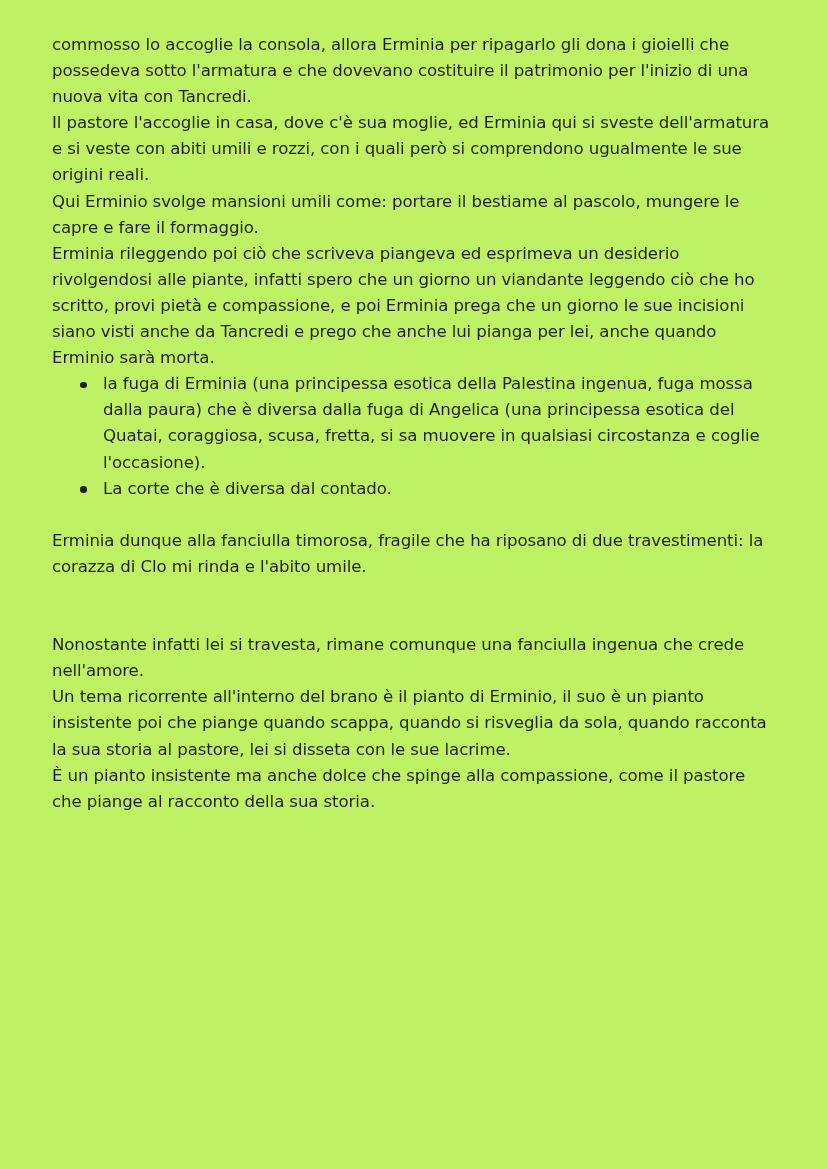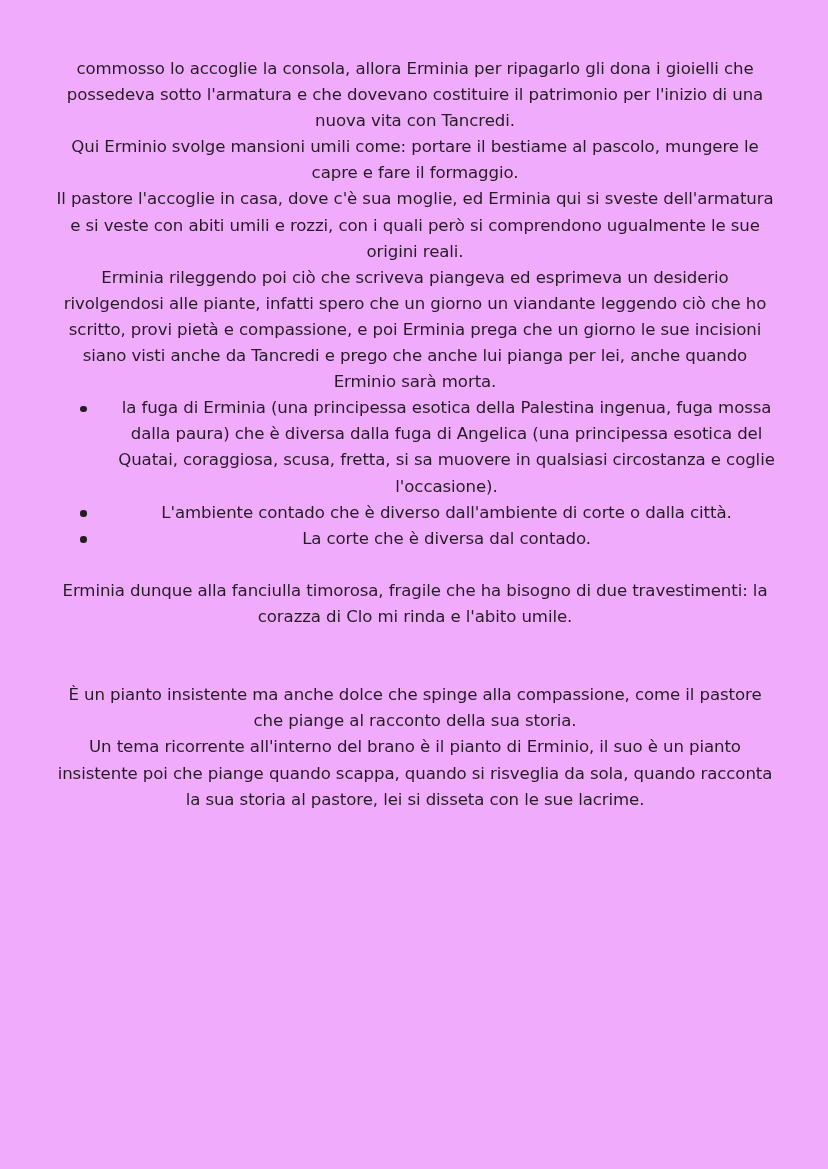--- a/index.html
+++ b/index.html
@@ -10,25 +10,24 @@
   body {
     width: 828px;
     height: 1169px;
     font-family: "DejaVu Sans", sans-serif;
     color: #231f20;
   }
   .page {
     position: relative;
     width: 828px;
     height: 1169px;
-    background: #f0abfc;
+    background: #bef264;
     box-sizing: border-box;
-    padding: 56px 50px 0 52px;
+    padding: 32px 50px 0 52px;
     overflow: hidden;
-    text-align: center;
   }
   .doc-body {
     font-size: 16.6px;
     line-height: 26.1px;
     letter-spacing: -0.1px;
     color: #231f20;
     max-width: 728px;
   }
   .para {
     margin: 0;
@@ -56,53 +55,49 @@
     left: 28px;
     top: 10.5px;
     width: 6.5px;
     height: 6.5px;
     background: #231f20;
     border-radius: 50%;
     display: block;
   }
   .li-text {
     display: block;
-    margin-left: 12px;
   }
 </style>
 </head>
 <body>
 
 <div class="page">
   <div class="doc-body">
 
     <p class="para">commosso lo accoglie la consola, allora Erminia per ripagarlo gli dona i gioielli che possedeva sotto l'armatura e che dovevano costituire il patrimonio per l'inizio di una nuova vita con Tancredi.</p>
+    <p class="para">Il pastore l'accoglie in casa, dove c'è sua moglie, ed Erminia qui si sveste dell'armatura e si veste con abiti umili e rozzi, con i quali però si comprendono ugualmente le sue origini reali.</p>
     <p class="para">Qui Erminio svolge mansioni umili come: portare il bestiame al pascolo, mungere le capre e fare il formaggio.</p>
-    <p class="para">Il pastore l'accoglie in casa, dove c'è sua moglie, ed Erminia qui si sveste dell'armatura e si veste con abiti umili e rozzi, con i quali però si comprendono ugualmente le sue origini reali.</p>
     <p class="para">Erminia rileggendo poi ciò che scriveva piangeva ed esprimeva un desiderio rivolgendosi alle piante, infatti spero che un giorno un viandante leggendo ciò che ho scritto, provi pietà e compassione, e poi Erminia prega che un giorno le sue incisioni siano visti anche da Tancredi e prego che anche lui pianga per lei, anche quando Erminio sarà morta.</p>
 
     <ul class="bullet-list">
       <li>
         <span class="bullet-dot"></span>
         <span class="li-text">la fuga di Erminia (una principessa esotica della Palestina ingenua, fuga mossa dalla paura) che è diversa dalla fuga di Angelica (una principessa esotica del Quatai, coraggiosa, scusa, fretta, si sa muovere in qualsiasi circostanza e coglie l'occasione).</span>
       </li>
       <li>
         <span class="bullet-dot"></span>
-        <span class="li-text">L'ambiente contado che è diverso dall'ambiente di corte o dalla città.</span>
-      </li>
-      <li>
-        <span class="bullet-dot"></span>
         <span class="li-text">La corte che è diversa dal contado.</span>
       </li>
     </ul>
 
     <div class="blank-line"></div>
 
-    <p class="para">Erminia dunque alla fanciulla timorosa, fragile che ha bisogno di due travestimenti: la corazza di Clo mi rinda e l'abito umile.</p>
+    <p class="para">Erminia dunque alla fanciulla timorosa, fragile che ha riposano di due travestimenti: la corazza di Clo mi rinda e l'abito umile.</p>
 
     <div class="blank-line"></div>
     <div class="blank-line"></div>
 
+    <p class="para">Nonostante infatti lei si travesta, rimane comunque una fanciulla ingenua che crede nell'amore.</p>
+    <p class="para">Un tema ricorrente all'interno del brano è il pianto di Erminio, il suo è un pianto insistente poi che piange quando scappa, quando si risveglia da sola, quando racconta la sua storia al pastore, lei si disseta con le sue lacrime.</p>
     <p class="para">È un pianto insistente ma anche dolce che spinge alla compassione, come il pastore che piange al racconto della sua storia.</p>
-    <p class="para">Un tema ricorrente all'interno del brano è il pianto di Erminio, il suo è un pianto insistente poi che piange quando scappa, quando si risveglia da sola, quando racconta la sua storia al pastore, lei si disseta con le sue lacrime.</p>
 
   </div>
 </div>
 
 </body></html>

